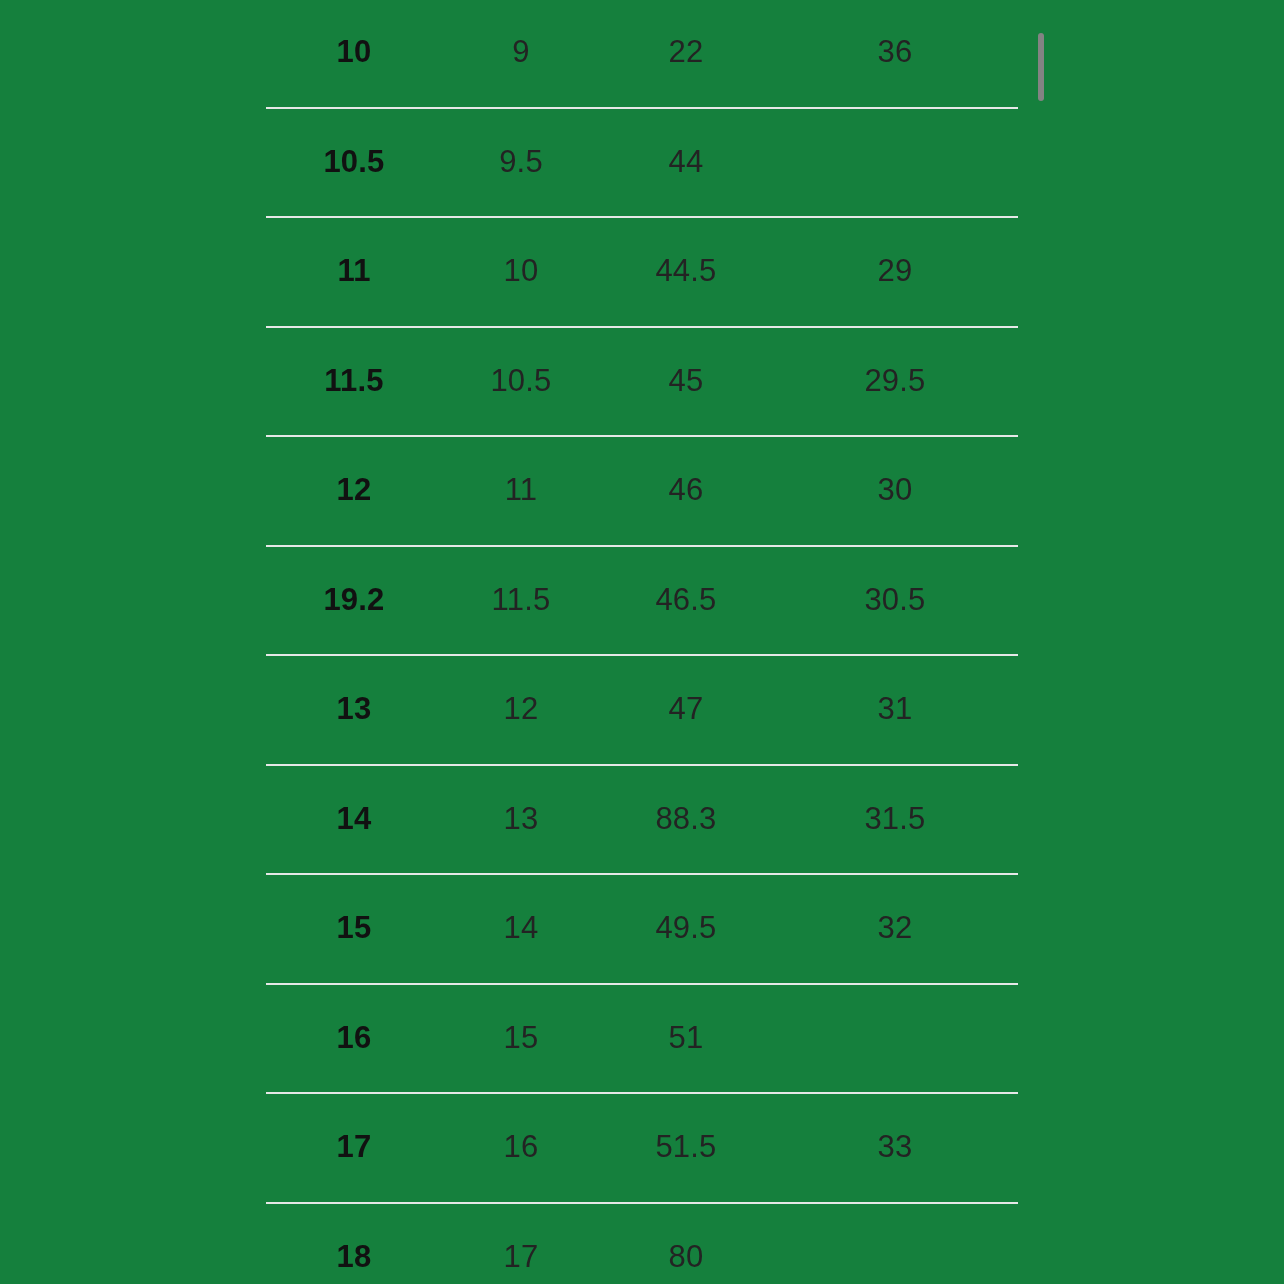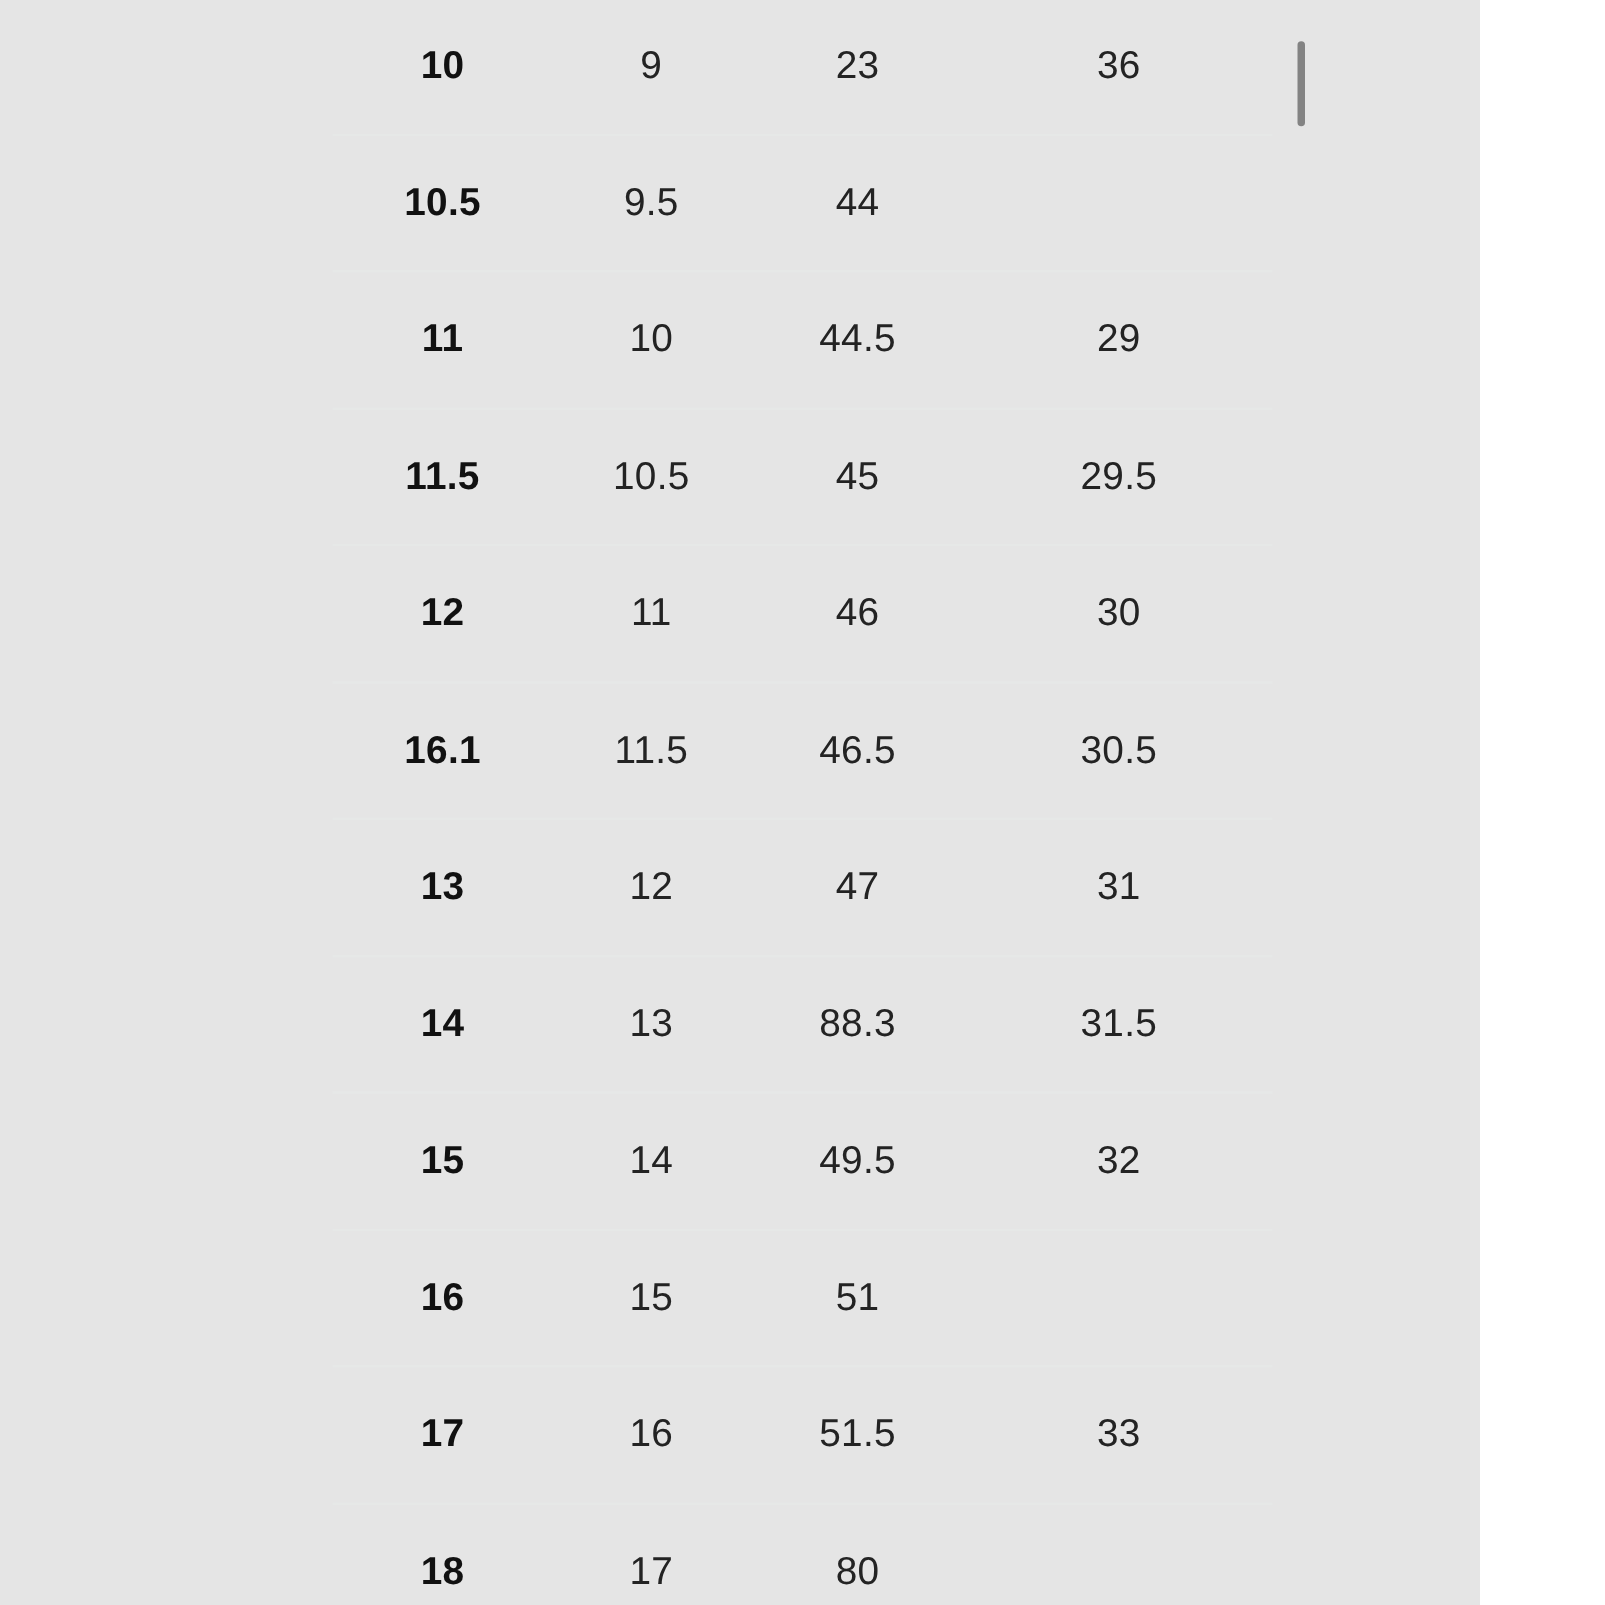--- a/index.html
+++ b/index.html
@@ -7,23 +7,23 @@
   html, body {
     width: 1284px;
     height: 1284px;
     background: #ffffff;
     font-family: "Liberation Sans", sans-serif;
     overflow: hidden;
   }
 
   #size-chart-viewport {
     position: relative;
-    width: 1184px;
+    width: 1284px;
     height: 1284px;
-    background: #e5e5e5;
+    background: #15803d;
     overflow: hidden;
   }
 
   #size-chart-table {
     position: absolute;
     left: 266px;
     top: -3px;
     width: 752px;
   }
 
@@ -86,21 +86,21 @@
 </style>
 </head>
 <body>
 
 <div id="size-chart-viewport">
 
   <div id="size-chart-table">
       <div class="chart-row">
         <div class="cell col-0">10</div>
         <div class="cell col-1">9</div>
-        <div class="cell col-2">23</div>
+        <div class="cell col-2">22</div>
         <div class="cell col-3">36</div>
       </div>
       <div class="chart-row">
         <div class="cell col-0">10.5</div>
         <div class="cell col-1">9.5</div>
         <div class="cell col-2">44</div>
       </div>
       <div class="chart-row">
         <div class="cell col-0">11</div>
         <div class="cell col-1">10</div>
@@ -113,21 +113,21 @@
         <div class="cell col-2">45</div>
         <div class="cell col-3">29.5</div>
       </div>
       <div class="chart-row">
         <div class="cell col-0">12</div>
         <div class="cell col-1">11</div>
         <div class="cell col-2">46</div>
         <div class="cell col-3">30</div>
       </div>
       <div class="chart-row">
-        <div class="cell col-0">16.1</div>
+        <div class="cell col-0">19.2</div>
         <div class="cell col-1">11.5</div>
         <div class="cell col-2">46.5</div>
         <div class="cell col-3">30.5</div>
       </div>
       <div class="chart-row">
         <div class="cell col-0">13</div>
         <div class="cell col-1">12</div>
         <div class="cell col-2">47</div>
         <div class="cell col-3">31</div>
       </div>

